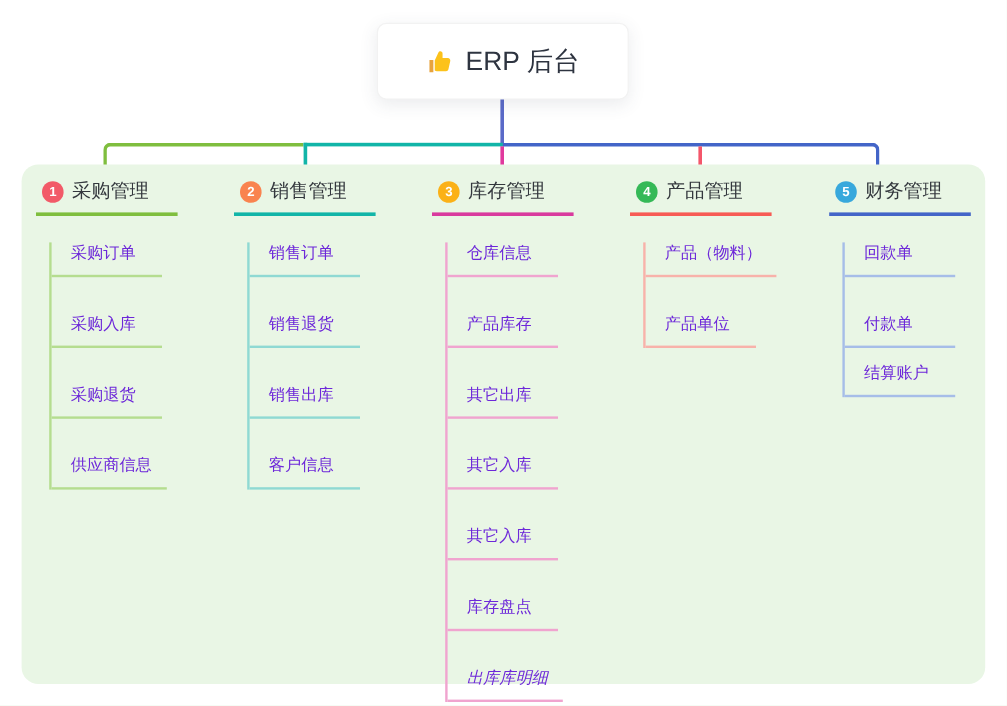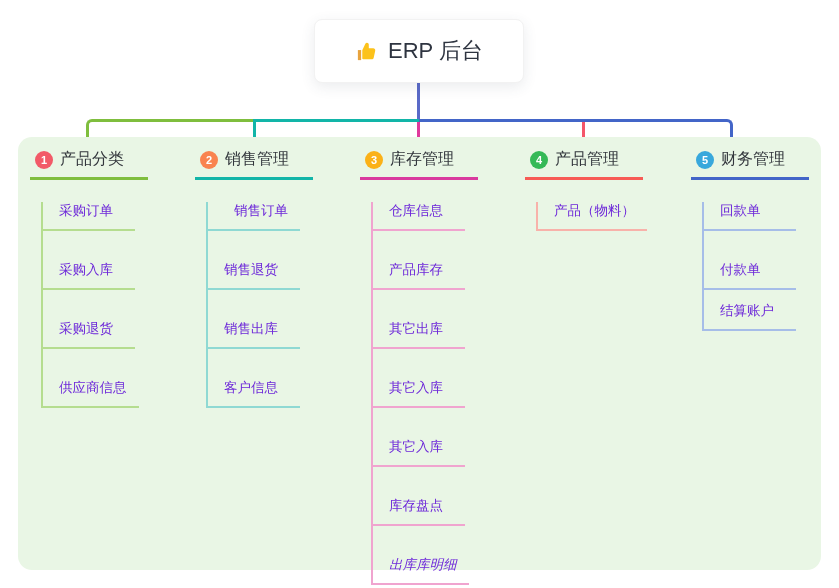--- a/index.html
+++ b/index.html
@@ -106,36 +106,36 @@
 <div class="conn elbow-left" style="border-color: rgb(127, 190, 62);"></div>
 <div class="conn tee-2" style="border-color: rgb(18, 181, 168);"></div>
 <div class="conn elbow-right" style="border-color: rgb(67, 101, 200);"></div>
 <div class="conn drop drop-3" style="background: rgb(224, 57, 157);"></div>
 <div class="conn drop drop-4" style="background: rgb(244, 86, 106);"></div>
 
 <div class="panel" style="background: rgb(233, 246, 229);">
     <div class="branch" style="left: 12px;">
       <div class="branch-header" style="border-bottom-color: rgb(127, 190, 62);">
         <span class="badge" style="background: rgb(242, 90, 104);">1</span>
-        <span>产品分类</span>
+        <span>采购管理</span>
       </div>
       <div class="children" style="border-left-color: rgb(181, 221, 143);">
         <div class="child" style="border-bottom-color: rgb(181, 221, 143);"><span>采购订单</span></div>
         <div class="child" style="border-bottom-color: rgb(181, 221, 143);"><span>采购入库</span></div>
         <div class="child" style="border-bottom-color: rgb(181, 221, 143);"><span>采购退货</span></div>
         <div class="child" style="border-bottom-color: rgb(181, 221, 143);"><span>供应商信息</span></div>
       </div>
     </div>
     <div class="branch" style="left: 177px;">
       <div class="branch-header" style="border-bottom-color: rgb(18, 181, 168);">
         <span class="badge" style="background: rgb(249, 131, 79);">2</span>
         <span>销售管理</span>
       </div>
       <div class="children" style="border-left-color: rgb(143, 217, 211);">
-        <div class="child" style="border-bottom-color: rgb(143, 217, 211); text-align: right;"><span>销售订单</span></div>
+        <div class="child" style="border-bottom-color: rgb(143, 217, 211);"><span>销售订单</span></div>
         <div class="child" style="border-bottom-color: rgb(143, 217, 211);"><span>销售退货</span></div>
         <div class="child" style="border-bottom-color: rgb(143, 217, 211);"><span>销售出库</span></div>
         <div class="child" style="border-bottom-color: rgb(143, 217, 211);"><span>客户信息</span></div>
       </div>
     </div>
     <div class="branch" style="left: 342px;">
       <div class="branch-header" style="border-bottom-color: rgb(217, 58, 158);">
         <span class="badge" style="background: rgb(251, 177, 23);">3</span>
         <span>库存管理</span>
       </div>
@@ -149,20 +149,21 @@
         <div class="child" style="border-bottom-color: rgb(240, 164, 207); font-style: italic;"><span>出库库明细</span></div>
       </div>
     </div>
     <div class="branch" style="left: 507px;">
       <div class="branch-header" style="border-bottom-color: rgb(247, 91, 85);">
         <span class="badge" style="background: rgb(53, 185, 87);">4</span>
         <span>产品管理</span>
       </div>
       <div class="children" style="border-left-color: rgb(248, 178, 170);">
         <div class="child" style="border-bottom-color: rgb(248, 178, 170); text-align: right;"><span>产品（物料）</span></div>
+        <div class="child" style="border-bottom-color: rgb(248, 178, 170);"><span>产品单位</span></div>
       </div>
     </div>
     <div class="branch" style="left: 673px;">
       <div class="branch-header" style="border-bottom-color: rgb(67, 101, 200);">
         <span class="badge" style="background: rgb(56, 168, 220);">5</span>
         <span>财务管理</span>
       </div>
       <div class="children" style="border-left-color: rgb(166, 189, 232);">
         <div class="child" style="border-bottom-color: rgb(166, 189, 232);"><span>回款单</span></div>
         <div class="child" style="border-bottom-color: rgb(166, 189, 232);"><span>付款单</span></div>

